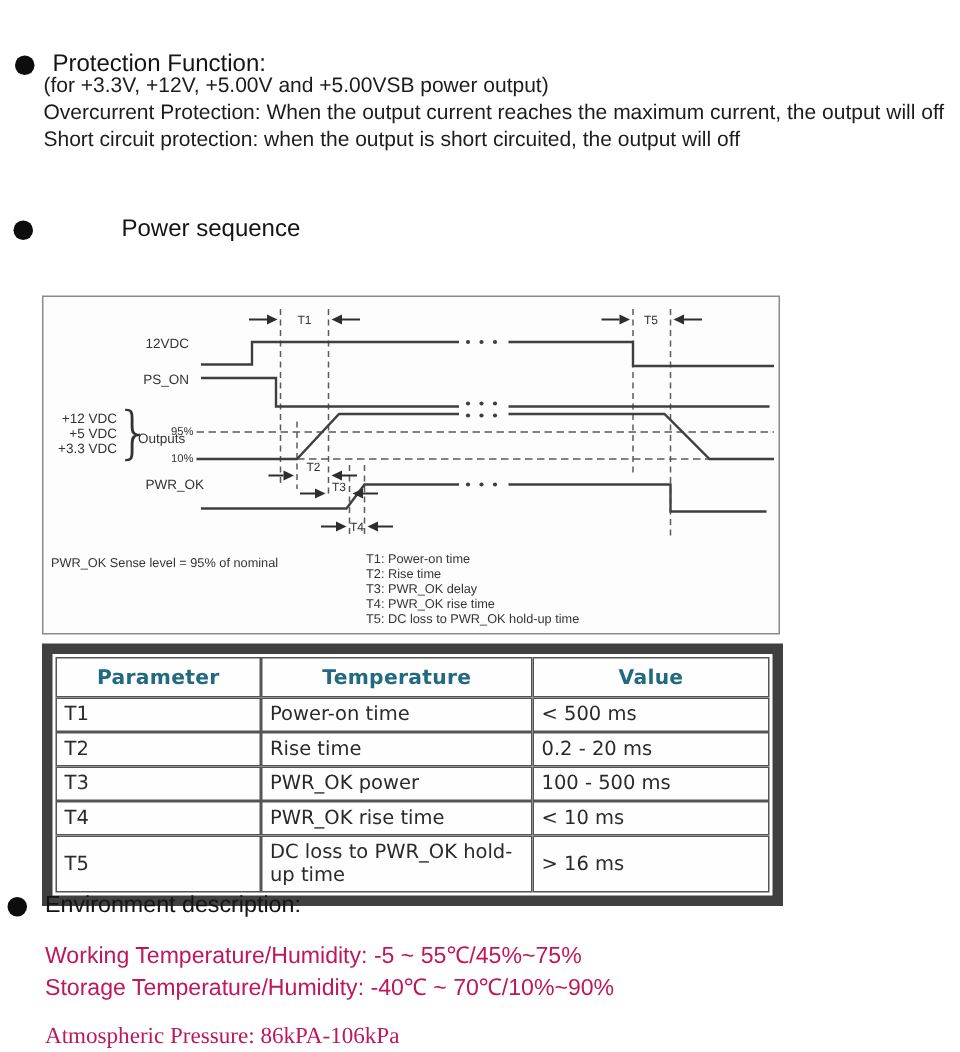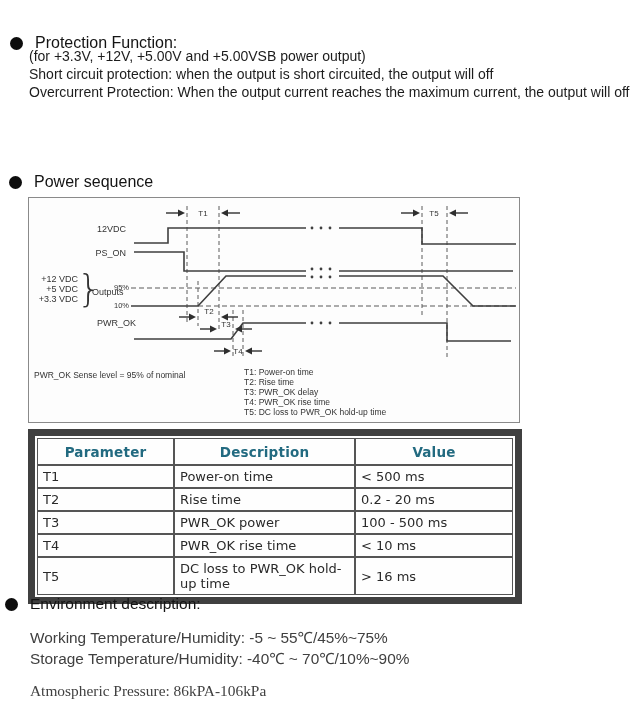--- a/index.html
+++ b/index.html
@@ -11,21 +11,21 @@
     position:relative;
     overflow:hidden;
   }
   .heading-row { position:absolute; display:flex; align-items:center; }
   .bullet {
     width:13px; height:13px; background:#0d0d0d; border-radius:50%;
     flex:0 0 auto; display:inline-block;
   }
   .heading-text { font-size:16px; color:#141414; margin-left:12px; white-space:nowrap; }
   .body-lines { position:absolute; font-size:14px; line-height:18px; white-space:nowrap; color:#1c1c1c; }
-  .env-lines  { position:absolute; font-size:15.4px; line-height:21px; white-space:nowrap; color:#404040; }
+  .env-lines  { position:absolute; font-size:15.4px; line-height:21px; white-space:nowrap; color:#be185d; }
 
   
   .diagram-box {
     position:absolute; left:28px; top:197px; width:492px; height:226px;
     border:1.5px solid #8a8a8a; background:#fdfdfd; box-sizing:border-box;
   }
   .diagram-box svg { display:block; }
   .sig { stroke:#3f3f3f; stroke-width:1.6; fill:none; }
   .dash-h { stroke:#5a5a5a; stroke-width:1.1; fill:none; stroke-dasharray:5 3; }
   .dash-v { stroke:#5a5a5a; stroke-width:1;   fill:none; stroke-dasharray:4 3; }
@@ -60,25 +60,25 @@
 </style>
 </head>
 <body>
 
 <div class="heading-row" style="left:10px; top:3px;margin-top:31px;">
   <span class="bullet"></span>
   <span class="heading-text">Protection Function:</span>
 </div>
 <div class="body-lines" style="left:29px; top:47px;">
   <div>(for +3.3V, +12V, +5.00V and +5.00VSB power output)</div>
+  <div>Overcurrent Protection: When the output current reaches the maximum current, the output will off</div>
   <div>Short circuit protection: when the output is short circuited, the output will off</div>
-  <div>Overcurrent Protection: When the output current reaches the maximum current, the output will off</div>
-</div>
-
-<div class="heading-row" style="left:9px; top:173px;">
+</div>
+
+<div class="heading-row" style="left:9px; top:144px;gap:47px;">
   <span class="bullet"></span>
   <span class="heading-text">Power sequence</span>
 </div>
 
 <div class="diagram-box">
   <svg width="489" height="223" viewBox="0 0 489 223">
 
     <path class="dash-v" d="M158,8 V125"></path>
     <path class="dash-v" d="M190,8 V133"></path>
     <path class="dash-v" d="M169,83 V128"></path>
@@ -175,21 +175,21 @@
     <text class="note-label" x="215" y="207">T4: PWR_OK rise time</text>
     <text class="note-label" x="215" y="217">T5: DC loss to PWR_OK hold-up time</text>
   </svg>
 </div>
 
 <div class="table-outer">
   <table class="spec">
     <thead>
       <tr>
         <th>Parameter</th>
-        <th>Description</th>
+        <th>Temperature</th>
         <th>Value</th>
       </tr>
     </thead>
     <tbody>
       <tr>
         <td class="c-param">T1</td>
         <td class="c-desc">Power-on time</td>
         <td class="c-val">&lt; 500 ms</td>
       </tr>
       <tr>

